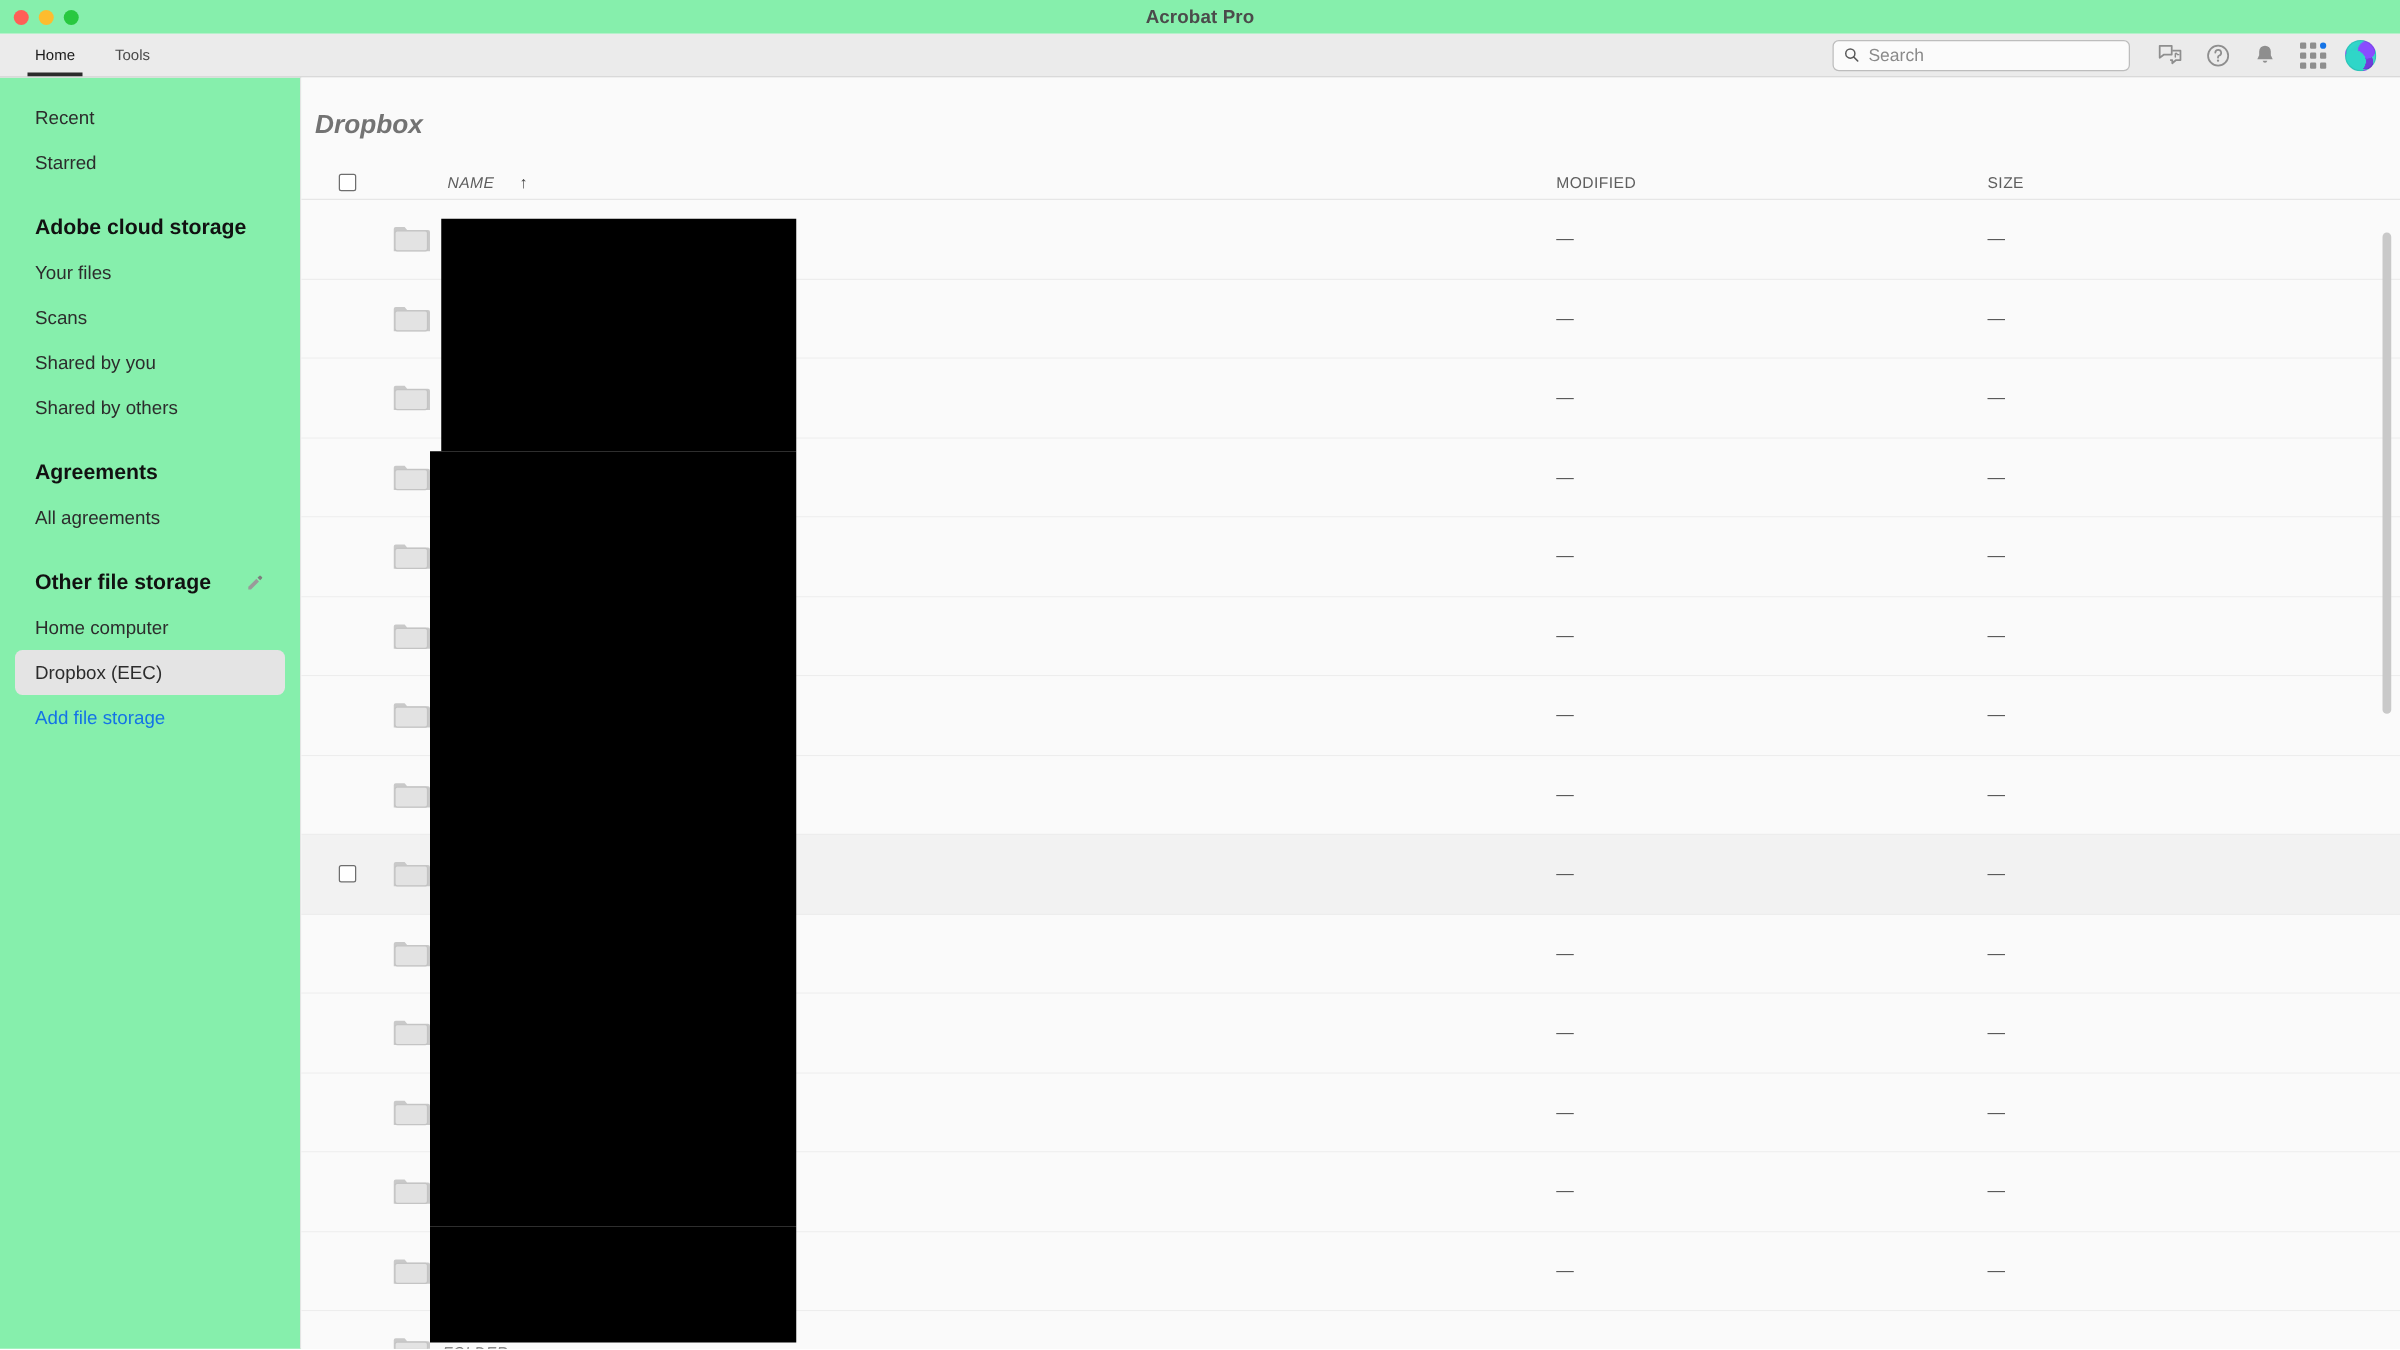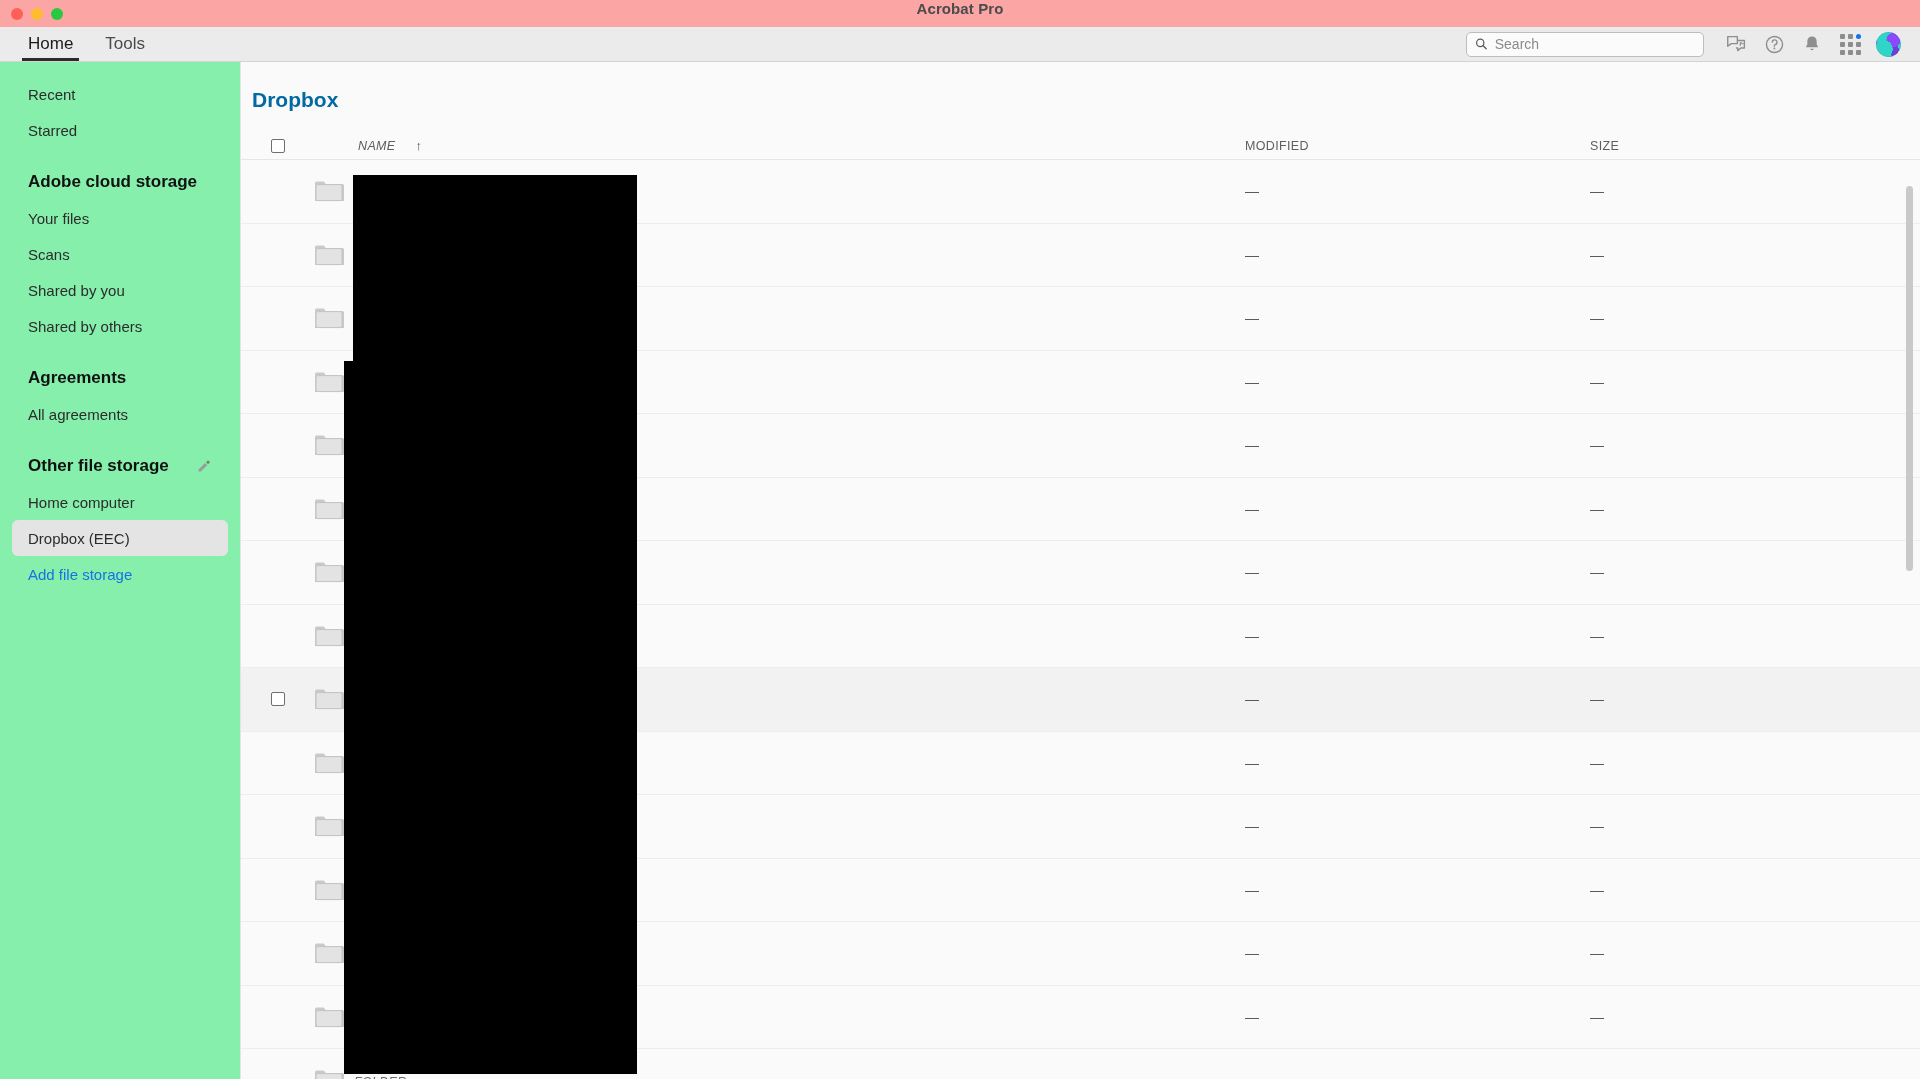--- a/index.html
+++ b/index.html
@@ -8,22 +8,23 @@
     overflow: hidden;
     font-family: "Liberation Sans", sans-serif;
     background: #ffffff;
     -webkit-font-smoothing: antialiased;
   }
 
   
   .titlebar {
     position: relative;
     height: 27px;
-    background: #fca5a5;
+    background: #86efac;
     display: flex;
+    align-items: center;
     justify-content: center;
   }
   .traffic {
     position: absolute;
     left: 11px; top: 50%;
     transform: translateY(-50%);
     display: flex;
     gap: 8px;
   }
   .light { width: 12px; height: 12px; border-radius: 50%; }
@@ -43,21 +44,21 @@
     height: 35px;
     background: #ebebeb;
     border-bottom: 1px solid #d4d4d4;
     display: flex;
     align-items: stretch;
   }
   .tabs { display: flex; align-items: stretch; padding-left: 12px; }
   .tab {
     display: flex; align-items: center;
     padding: 12px 16px;
-    font-size: 17px;
+    font-size: 12px;
     color: #4a4a4a;
     cursor: default;
     position: relative;
   }
   .tab.active { color: #1b1b1b; }
   .tab.active::after {
     content: "";
     position: absolute;
     left: 10px; right: 10px; bottom: 0;
     height: 3px;
@@ -156,22 +157,23 @@
   
   .main {
     flex: 1 1 auto;
     background: #fafafa;
     position: relative;
     overflow: hidden;
   }
   .page-title {
     font-size: 21px;
     font-weight: bold;
-    color: #0369a1;
+    color: #737373;
     padding: 26px 0 0 11px;
+    font-style: italic;
   }
 
   .table-wrap { position: relative; margin-top: 20px; }
 
   .thead {
     display: flex;
     align-items: center;
     height: 28px;
     padding: 0 0 0 11px;
     border-bottom: 1px solid #e6e6e6;

